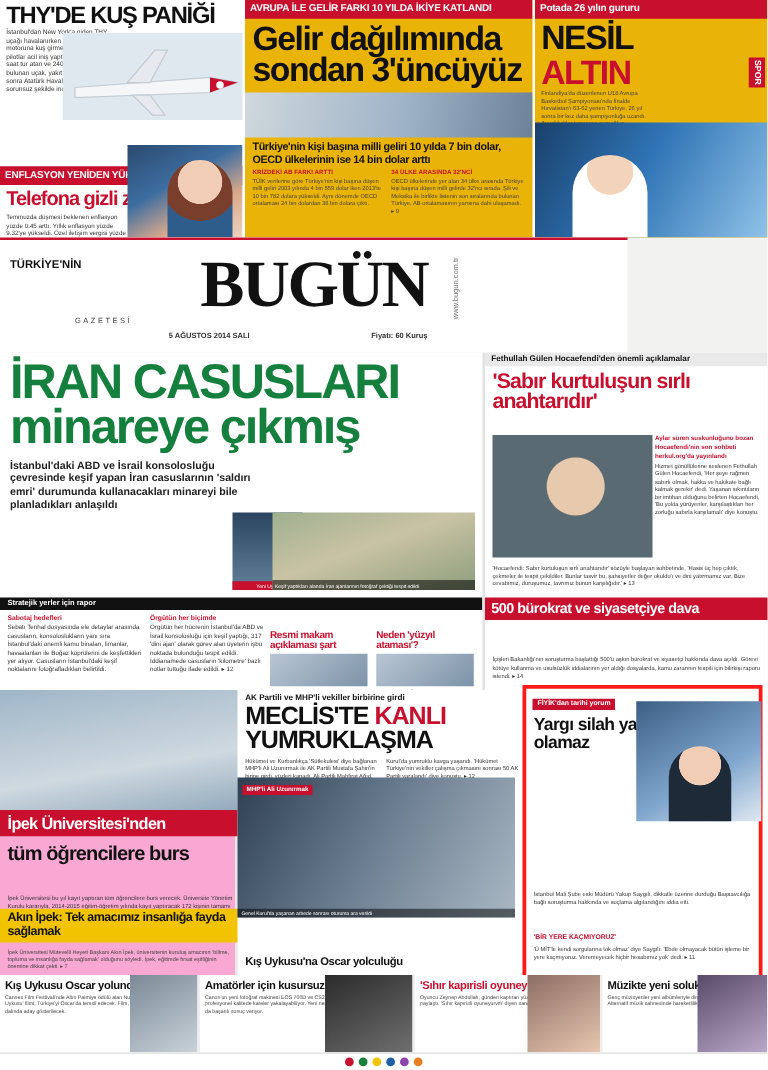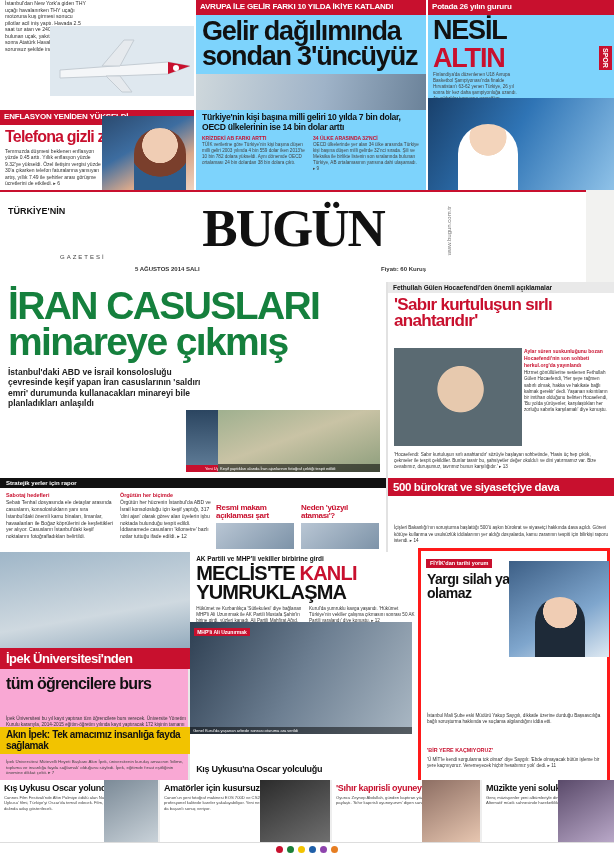--- a/index.html
+++ b/index.html
@@ -12,22 +12,22 @@
   .page {
     position: relative;
     width: 614px; height: 856px;
     background: #f2f2f0;
   }
 
   
   .topstrip { position: absolute; left: 0; top: 0; width: 614px; height: 190px; display: flex; }
   .ts-col { position: relative; overflow: hidden; }
   .ts-left { width: 196px; background: #ffffff; border-right: 2px solid #ffffff; }
-  .ts-mid  { width: 232px; background: #7dd3fc; border-right: 2px solid #ffffff; }
-  .ts-right{ width: 186px; background: #7dd3fc; }
+  .ts-mid  { width: 232px; background: #eab308; border-right: 2px solid #ffffff; }
+  .ts-right{ width: 186px; background: #eab308; }
 
   .redbar {
     background: #c8102e; color: #fff; font-weight: bold;
     font-size: 8px; padding: 3px 4px; line-height: 1.1;
     letter-spacing: -0.2px;
   }
 
   .hl-black {
     color: #111; font-weight: bold; line-height: 0.92;
     letter-spacing: -1px;
@@ -79,21 +79,21 @@
     border-radius: 30px 30px 0 0;
   }
   .spor-badge{
     position:absolute; right:2px; top:46px; background:#c8102e; color:#fff;
     font-size:7px; font-weight:bold; padding:2px 3px; writing-mode: vertical-rl;
   }
   .ts-right .bodytiny{ font-size:4.6px; color:#444; padding:2px 5px; line-height:1.3; width:96px;}
 
   
   .masthead {
-    position:absolute; left:0; top:190px; width:586px; height:92px;
+    position:absolute; left:0; top:190px; width:502px; height:92px;
     background:#ffffff; border-top: 2px solid #c8102e;
   }
   .mh-left { position:absolute; left:8px; top:14px; font-size:7px; color:#c8102e; font-weight:bold; line-height:1.2;}
   .mh-left .tn { font-size:9px; color:#111;}
   .logo {
     position:absolute; left:50%; transform:translateX(-50%); top:6px;
     font-size:53px; font-weight:bold; letter-spacing:-2px; color:#111;
     font-family:"Liberation Serif", serif;
   }
   .mh-gaz { position:absolute; left:60px; top:62px; font-size:6px; color:#444; letter-spacing:2px;}
@@ -196,20 +196,21 @@
   .dots i{ width:7px; height:7px; border-radius:50%; display:block;}
 </style>
 </head>
 <body>
 
 <div class="page">
 
   <div class="topstrip">
 
     <div class="ts-col ts-left">
+      <div class="hl-black panic-head">THY'DE KUŞ PANİĞİ</div>
       <div class="panic-body">İstanbul'dan New York'a giden THY uçağı havalanırken THY uçağı motoruna kuş girmesi sonucu pilotlar acil iniş yaptı. Havada 2.5 saat tur atan ve 240 yolcusu bulunan uçak, yakıt boşalttıktan sonra Atatürk Havalimanı'na sorunsuz şekilde indi. ▸ 8</div>
       <svg class="plane" viewBox="0 0 150 70">
         <rect width="150" height="70" fill="#dfe8ef"></rect>
         <path d="M10 44 L118 36 L140 40 L118 48 L10 52 Z" fill="#f4f6f8" stroke="#c4ccd3"></path>
         <path d="M52 40 L74 14 L84 14 L70 40 Z" fill="#e6eaee" stroke="#c4ccd3"></path>
         <path d="M56 50 L72 66 L82 66 L70 50 Z" fill="#e6eaee" stroke="#c4ccd3"></path>
         <path d="M118 36 L140 40 L118 48 Z" fill="#c8102e"></path>
         <circle cx="126" cy="42" r="3" fill="#fff"></circle>
       </svg>
       <div class="redbar" style="margin-top:58px;">ENFLASYON YENİDEN YÜKSELDİ</div>

